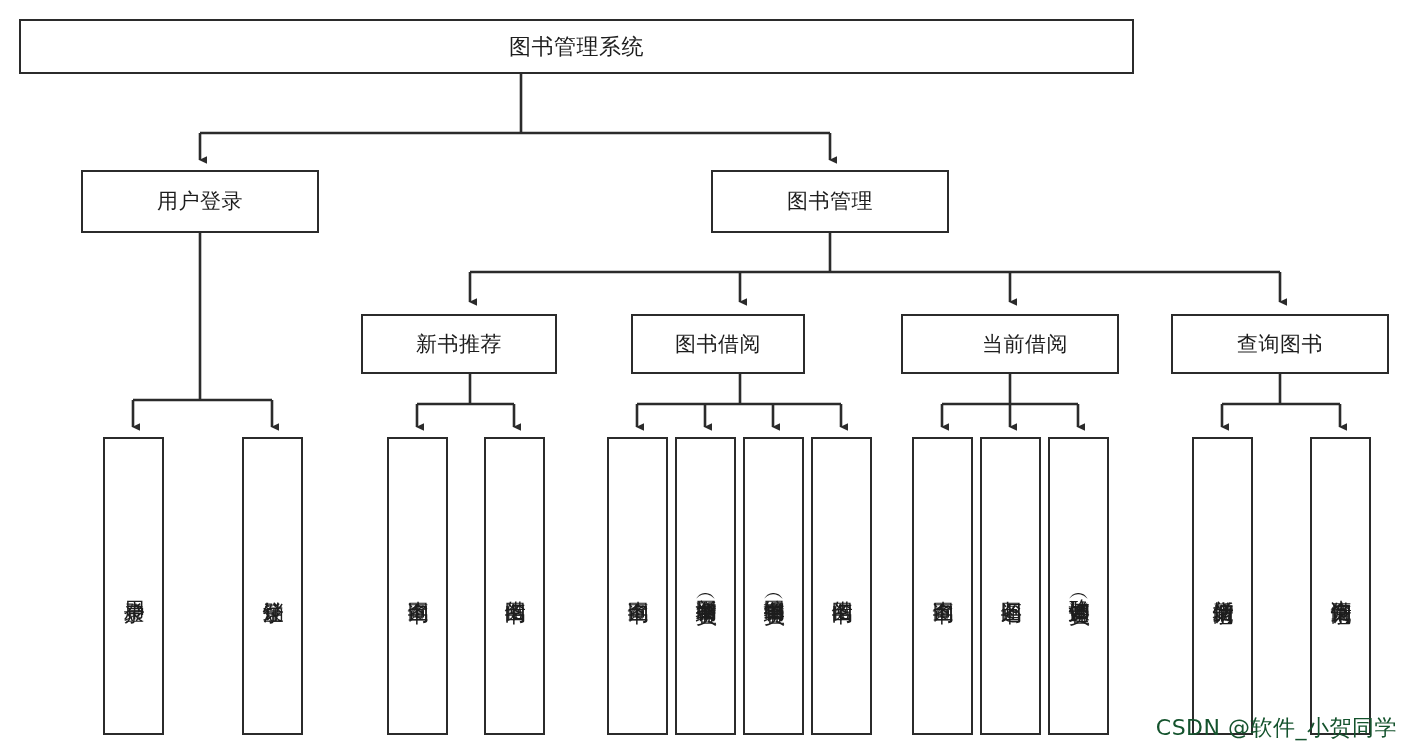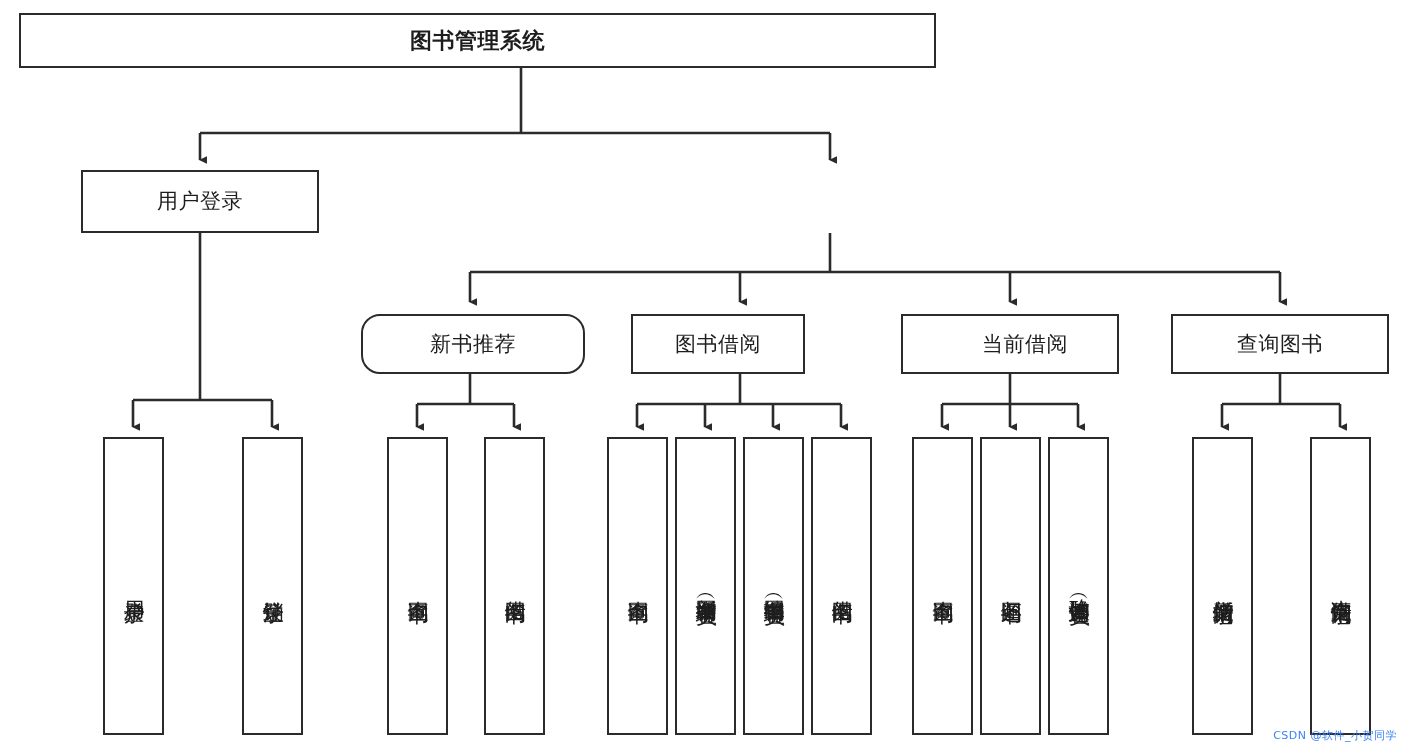--- a/index.html
+++ b/index.html
@@ -51,22 +51,22 @@
     line-height: 1.32;
     letter-spacing: 1px;
     white-space: normal;
     max-height: 285px;
   }
   .node.root .label { font-size: 22px; }
   .watermark {
     position: absolute;
     right: 8px;
     bottom: 4px;
-    color: #3b82f6;
-    font-size: 11px;
+    color: #14532d;
+    font-size: 22px;
     letter-spacing: 0.5px;
     z-index: 5;
     white-space: nowrap;
   }
 </style>
 </head>
 <body>
 
 <div id="canvas">
 
@@ -113,30 +113,33 @@
       <path d="M 1010 404 L 1010 427" marker-end="url(#arrow)"></path>
       <path d="M 1078 404 L 1078 427" marker-end="url(#arrow)"></path>
 
       <path d="M 1280 374 L 1280 404"></path>
       <path d="M 1222 404 L 1340 404"></path>
       <path d="M 1222 404 L 1222 427" marker-end="url(#arrow)"></path>
       <path d="M 1340 404 L 1340 427" marker-end="url(#arrow)"></path>
     </g>
   </svg>
 
-  <div class="node root" style="left:19px; top:13px; width:917px; height:55px;font-weight:bold;">
+  <div class="node root" style="left:19px; top:19px; width:1115px; height:55px;">
     <span class="label">图书管理系统</span>
   </div>
 
   <div class="node" style="left:81px; top:170px; width:238px; height:63px;">
     <span class="label">用户登录</span>
   </div>
 
-
-  <div class="node" style="left:361px; top:314px; width:224px; height:60px;border-radius:19px;">
+  <div class="node" style="left:711px; top:170px; width:238px; height:63px;">
+    <span class="label">图书管理</span>
+  </div>
+
+  <div class="node" style="left:361px; top:314px; width:196px; height:60px;">
     <span class="label">新书推荐</span>
   </div>
 
   <div class="node" style="left:631px; top:314px; width:174px; height:60px;">
     <span class="label">图书借阅</span>
   </div>
 
   <div class="node" style="left:901px; top:314px; width:218px; height:60px;padding-left:30px;">
     <span class="label">当前借阅</span>
   </div>

